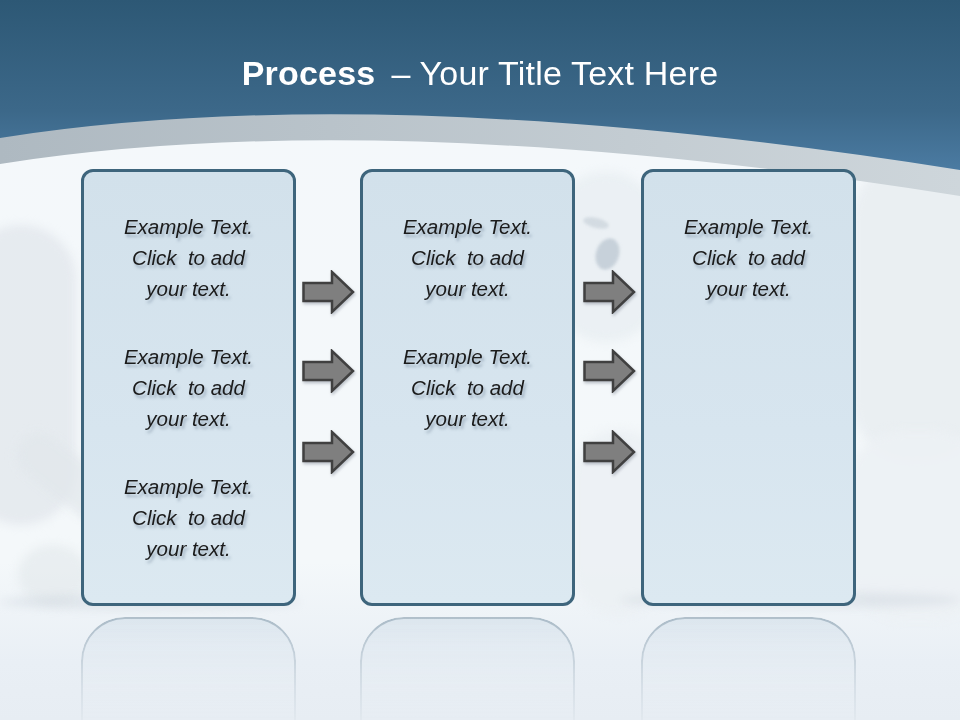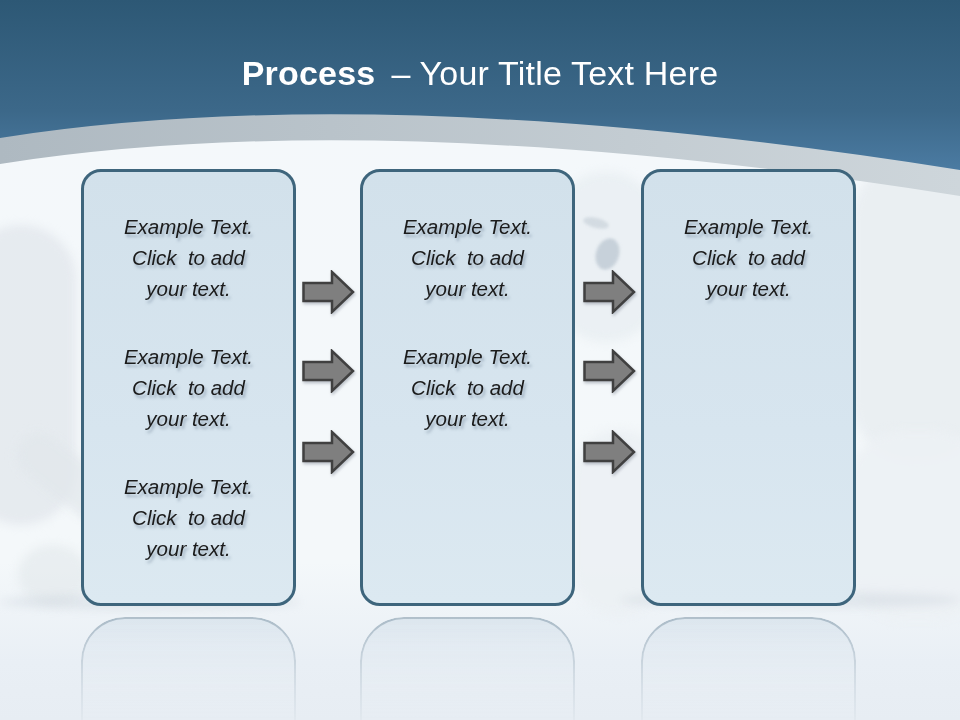--- a/index.html
+++ b/index.html
@@ -26,21 +26,21 @@
   .fig6{left:583px;top:218px;width:26px;height:10px;border-radius:50%;background:rgba(195,205,213,.6);transform:rotate(14deg);filter:blur(1.5px);}
   .fig7{left:572px;top:430px;width:95px;height:185px;border-radius:46px;background:rgba(235,240,243,.85);}
   .fig8{left:852px;top:160px;width:130px;height:300px;border-radius:60px;background:rgba(231,236,240,.8);}
   .fig9{left:848px;top:430px;width:140px;height:190px;border-radius:55px;background:rgba(236,241,244,.9);}
   .floor-shadow{position:absolute;height:16px;border-radius:50%;background:rgba(188,198,208,.28);filter:blur(4px);}
   .fsh1{left:0;top:594px;width:300px;}
   .fsh2{left:620px;top:592px;width:340px;}
   
   .pbox{
     position:absolute;top:169px;width:215px;height:437px;box-sizing:border-box;
-    border:3px solid #3e657c;border-radius:20px;
+    border:3px solid #3e657c;border-radius:12px;
     background:linear-gradient(180deg,#d2e1eb 0%,#d7e5ef 60%,#dce9f1 100%);
     padding-top:39px;
   }
   .pbox-1{left:81px;}  .pbox-2{left:360px;}  .pbox-3{left:641px;}
   .placeholder{
     margin:0 6px 37px 6px;text-align:center;font-style:italic;
     font-size:20.5px;line-height:31px;color:#1b1b1b;white-space:pre-wrap;
     text-shadow:2px 3px 3px rgba(105,125,148,.55);cursor:text;
   }
   

